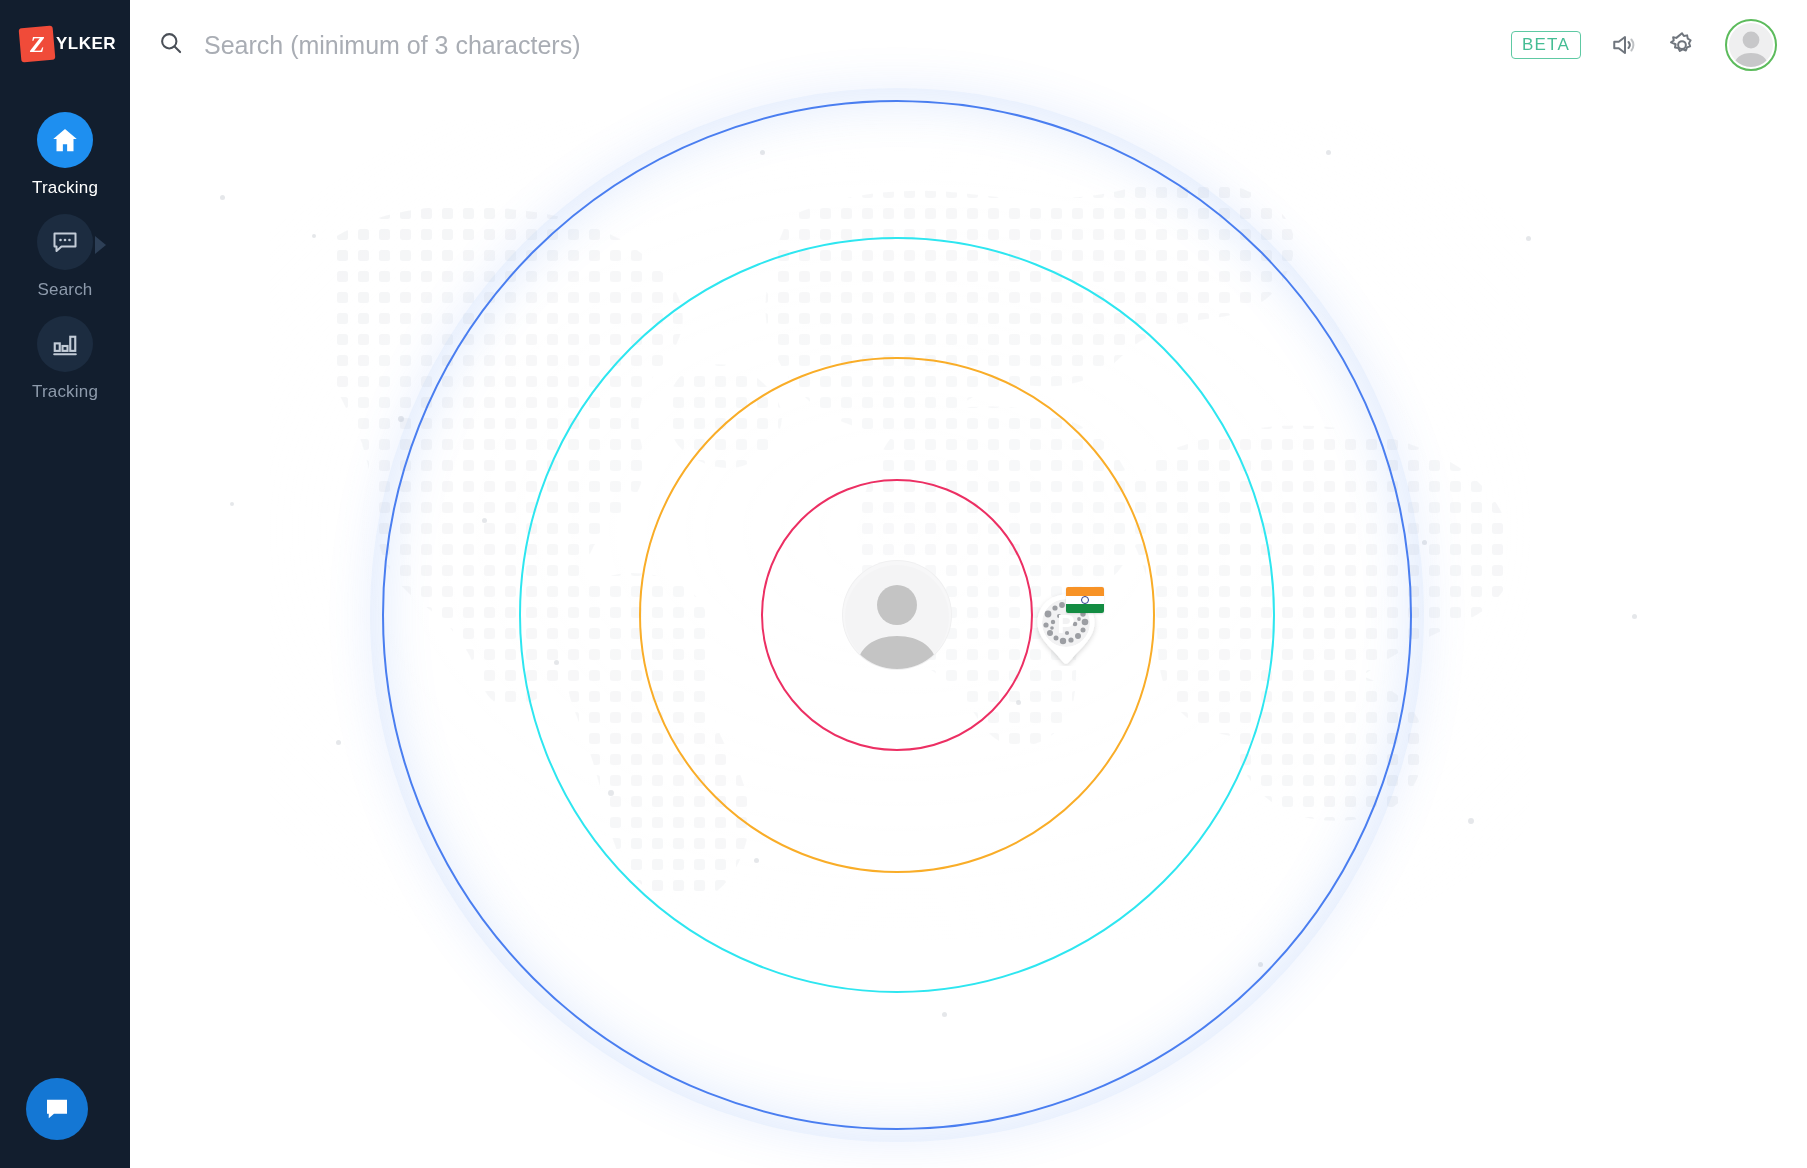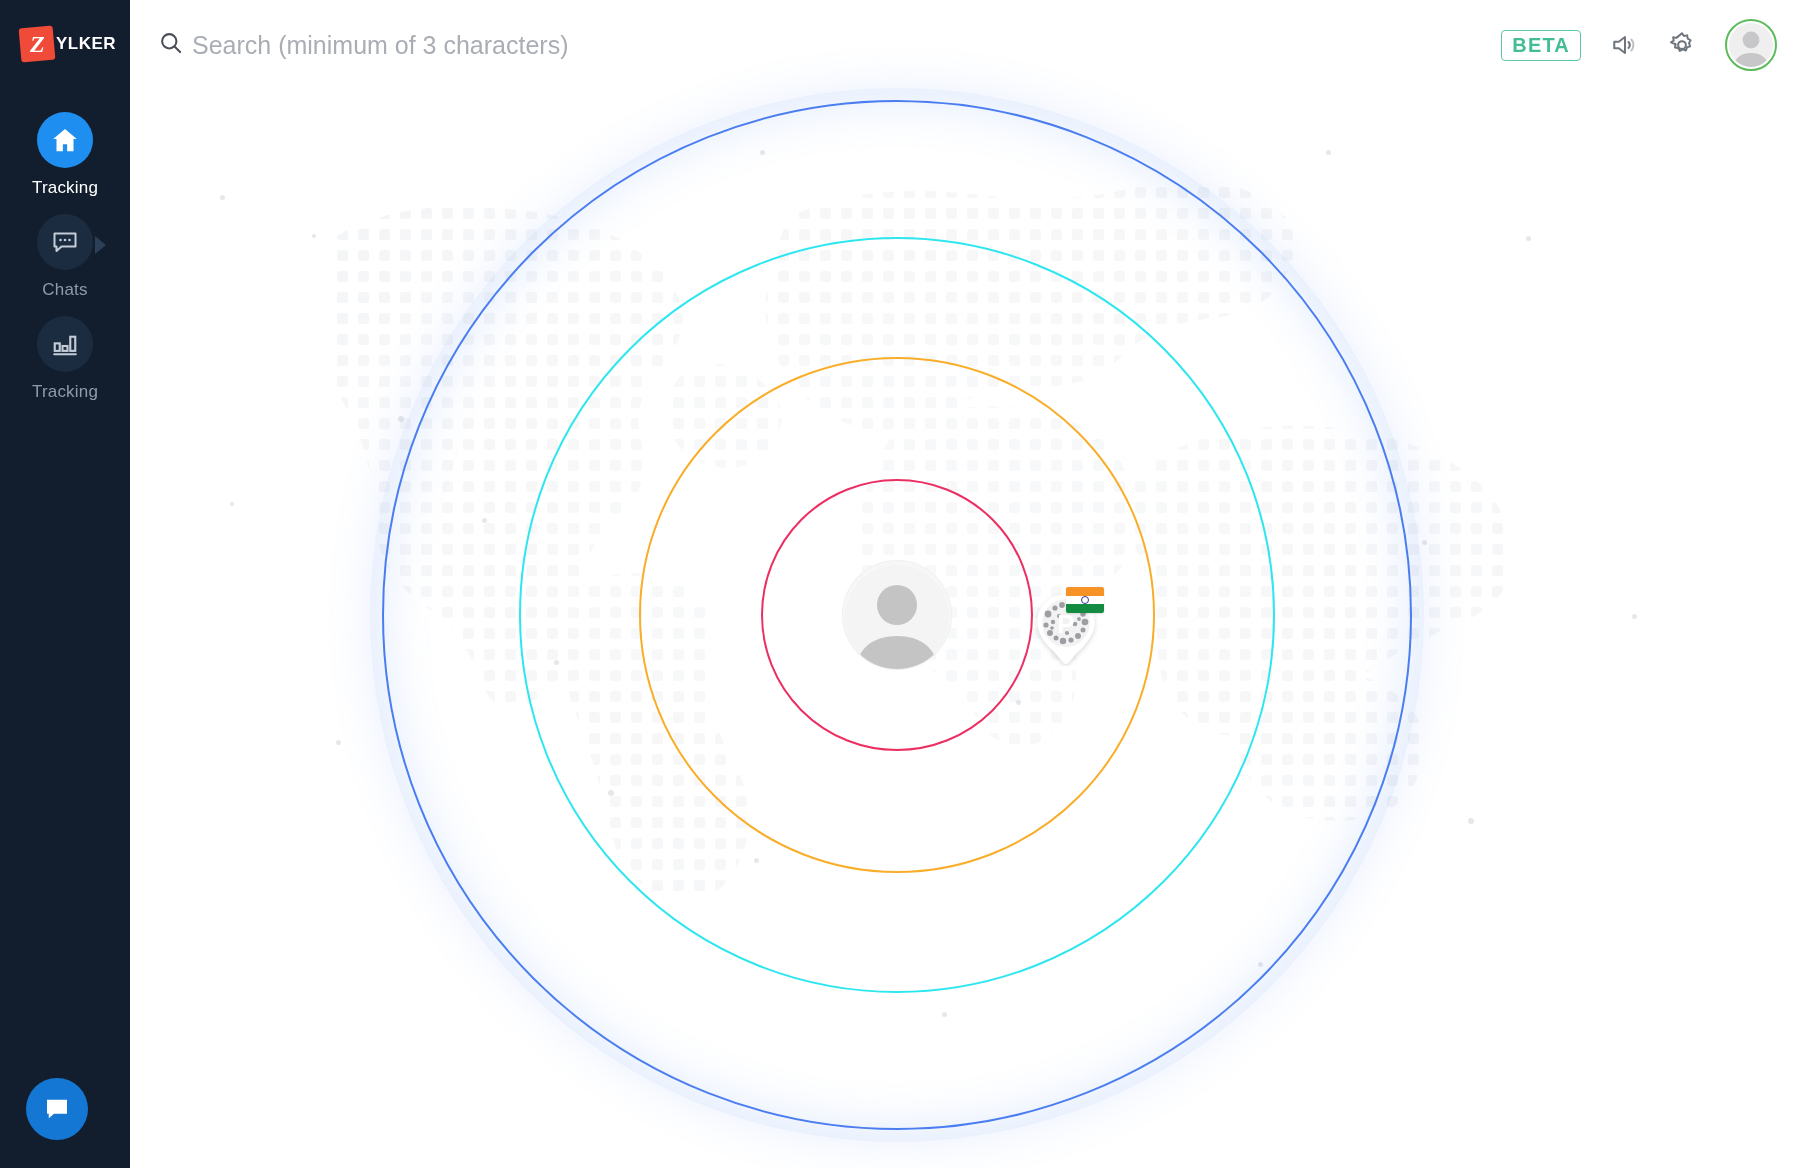--- a/index.html
+++ b/index.html
@@ -98,43 +98,42 @@
 
   .topbar {
     position: absolute; top: 0; left: 0; right: 0;
     height: 90px;
     display: flex; align-items: center;
     padding: 0 30px 0 28px;
     z-index: 20;
     background: transparent;
   }
   .search-box {
-    display: flex; align-items: center; gap: 8px;
+    display: flex; align-items: center; gap: 20px;
     flex: 1 1 auto;
     height: 60px;
   }
   .search-input {
     border: none; outline: none; background: transparent;
     font-size: 25px;
     font-family: "Liberation Sans", sans-serif;
     color: #3b424d;
     width: 640px;
   }
   .search-input::placeholder { color: #a9adb4; }
 
   .topbar-right { display: flex; align-items: center; gap: 28px; }
   .beta-badge {
     border: 1.5px solid #5ec9a3;
     color: #45bd94;
     border-radius: 4px;
-    font-size: 20px;
+    font-size: 17px;
     letter-spacing: 1.2px;
     padding: 4px 10px 5px 10px;
     line-height: 1;
-    font-weight: bold;
   }
   .icon-btn {
     background: transparent; border: none; cursor: pointer;
     display: flex; align-items: center; justify-content: center;
     padding: 0;
   }
   .avatar-ring {
     width: 52px; height: 52px;
     border-radius: 50%;
     border: 2.5px solid #5cbb5c;
@@ -245,21 +244,21 @@
       <div class="nav-item">
         <div class="nav-icon">
           <svg width="30" height="30" viewBox="0 0 24 24" fill="none" stroke="#c3ccd7" stroke-width="1.6">
             <path d="M3.6 5.2h16.8v10.4H9.2l-4 3.6v-3.6H3.6z" stroke-linejoin="round"></path>
             <circle cx="8.4" cy="10.4" r="1.05" fill="#c3ccd7" stroke="none"></circle>
             <circle cx="12" cy="10.4" r="1.05" fill="#c3ccd7" stroke="none"></circle>
             <circle cx="15.6" cy="10.4" r="1.05" fill="#c3ccd7" stroke="none"></circle>
           </svg>
         </div>
         <div class="nav-chevron"></div>
-        <div class="nav-label">Chats</div>
+        <div class="nav-label">Search</div>
       </div>
 
 
 
       <div class="nav-item">
         <div class="nav-icon">
           <svg width="30" height="30" viewBox="0 0 24 24" fill="none" stroke="#c3ccd7" stroke-width="1.7">
             <rect x="3.8" y="11.5" width="4" height="6"></rect>
             <rect x="10" y="13.6" width="4" height="3.9"></rect>
             <rect x="16.2" y="6.2" width="4" height="11.3"></rect>

